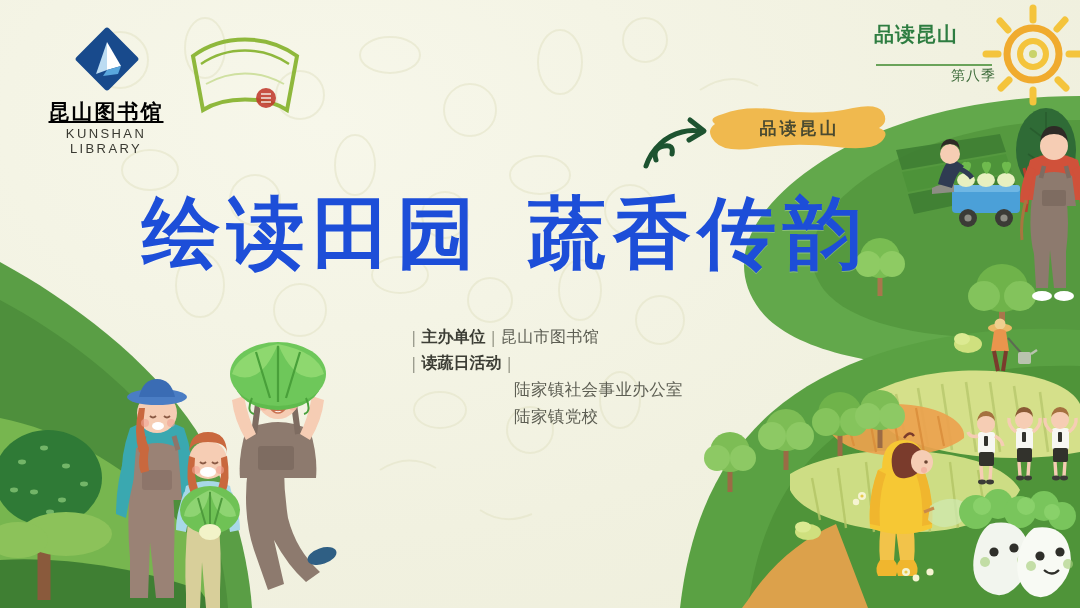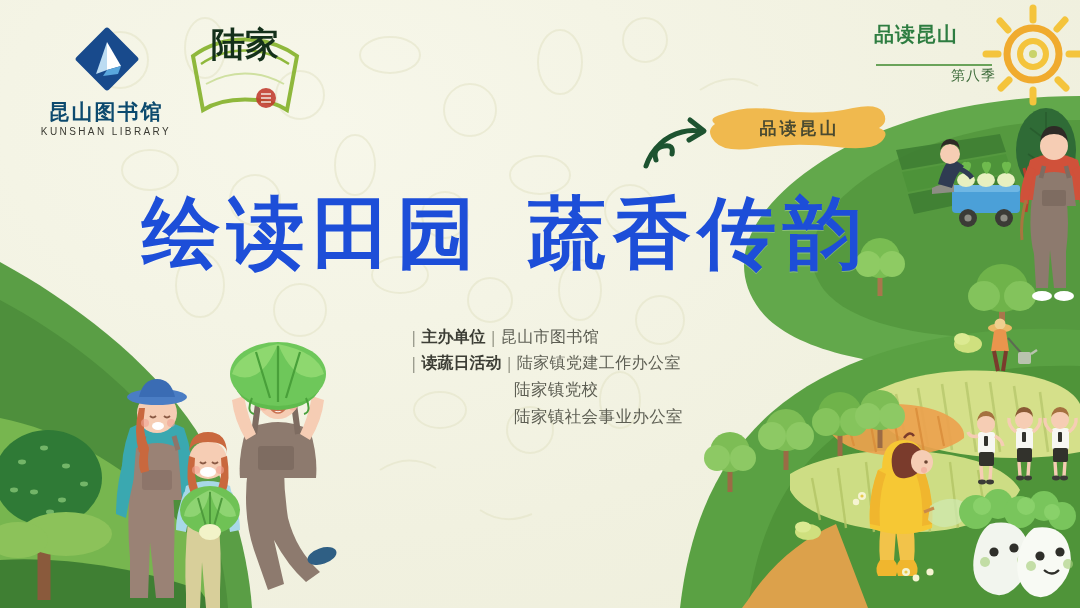--- a/index.html
+++ b/index.html
@@ -59,28 +59,28 @@
     z-index:29; white-space:nowrap;
   }
   .arrow-svg { position:absolute; left:642px; top:110px; z-index:28; }
   
   .logo-lib { position:absolute; left:36px; top:26px; width:140px; height:126px; z-index:26; }
   .lib-diamond { position:absolute; left:38px; top:0px; width:66px; height:66px; }
   .lib-name {
     position:absolute; left:0; top:72px; width:140px;
     text-align:center;
     font-family:"DejaVu Sans","Liberation Serif",serif;
-    font-size:21px; font-weight:700; color:#0c4a6e;
-    letter-spacing:2px; white-space:nowrap;
+    font-size:21px; font-weight:700; color:#000000;
+    letter-spacing:2px; white-space:nowrap;text-decoration:underline;
   }
   .lib-en {
     position:absolute; left:0; top:100px; width:140px;
     text-align:center;
     font-family:"Liberation Sans",sans-serif;
-    font-size:10px; color:#3a3a32; letter-spacing:2.4px;
+    font-size:13px; color:#3a3a32; letter-spacing:2.4px;
   }
   .logo-lujia { position:absolute; left:183px; top:22px; width:124px; height:110px; z-index:26; }
   .lujia-ch {
     position:absolute; left:0; top:6px; width:124px; text-align:center;
     font-family:"DejaVu Sans","Liberation Serif",serif;
     font-size:34px; font-weight:700; color:#14301a;
     line-height:.97; letter-spacing:0;
   }
   
   .brand { position:absolute; left:874px; top:24px; width:130px; height:62px; z-index:26; }
@@ -359,21 +359,20 @@
   </div>
 
   <div class="logo-lujia">
     <svg width="124" height="110" viewBox="0 0 124 110" style="position:absolute;left:0;top:0;">
       <path d="M10 34 C40 12 84 12 114 34 L104 88 C82 74 42 74 20 88 Z" fill="none" stroke="#8fb83c" stroke-width="4"></path>
       <path d="M18 42 C44 24 80 24 106 42" fill="none" stroke="#8fb83c" stroke-width="2.4"></path>
       <path d="M23 62 C48 48 76 48 101 62" fill="none" stroke="#cfe0a0" stroke-width="2"></path>
       <circle cx="83" cy="76" r="10" fill="#c0392b" opacity=".88"></circle>
       <path d="M78 72 h10 M78 76 h10 M78 80 h10" stroke="#f2e6de" stroke-width="1.3"></path>
     </svg>
-    <div class="lujia-ch">陆家</div>
   </div>
 
   <div class="brand">
     <div class="brand-ch">品读昆山</div>
     <div class="brand-rule"></div>
     <div class="brand-season">第八季</div>
   </div>
 
   <svg width="110" height="110" viewBox="0 0 110 110" style="position:absolute;left:978px;top:2px;z-index:24;">
     <g stroke="#f4c43c" stroke-width="7" stroke-linecap="round">
@@ -399,24 +398,23 @@
         <span class="bar">|</span>
       </span>
       <span class="cred-val">昆山市图书馆</span>
     </div>
     <div class="cred-row">
       <span class="cred-key">
         <span class="bar">|</span>
         <span>读蔬日活动</span>
         <span class="bar">|</span>
       </span>
-      <span class="cred-val">陆家镇党建工作办公室</span>
     </div>
+    <div class="cred-sub">陆家镇社会事业办公室</div>
     <div class="cred-sub">陆家镇党校</div>
-    <div class="cred-sub">陆家镇社会事业办公室</div>
   </div>
 
   <svg class="illus-front" width="1080" height="608" viewBox="0 0 1080 608">
 
     <g>
       <path d="M132 462 q-6 56 -2 96 l0 40 18 0 2 -56 6 56 18 0 0 -44 q2 -48 -4 -92 Z" fill="#9a8275"></path>
       <path d="M126 452 q-10 30 -10 62 l10 4 q6 -34 12 -56 Z" fill="#3aa8b0"></path>
       <path d="M186 452 q10 30 10 62 l-10 4 q-6 -34 -12 -56 Z" fill="#3aa8b0"></path>
       <path d="M130 428 q26 -14 54 0 q10 28 8 52 l-70 0 q-2 -24 8 -52 Z" fill="#3aa8b0"></path>
       <path d="M136 448 q22 -10 42 0 l4 52 -50 0 Z" fill="#9a8275"></path>

